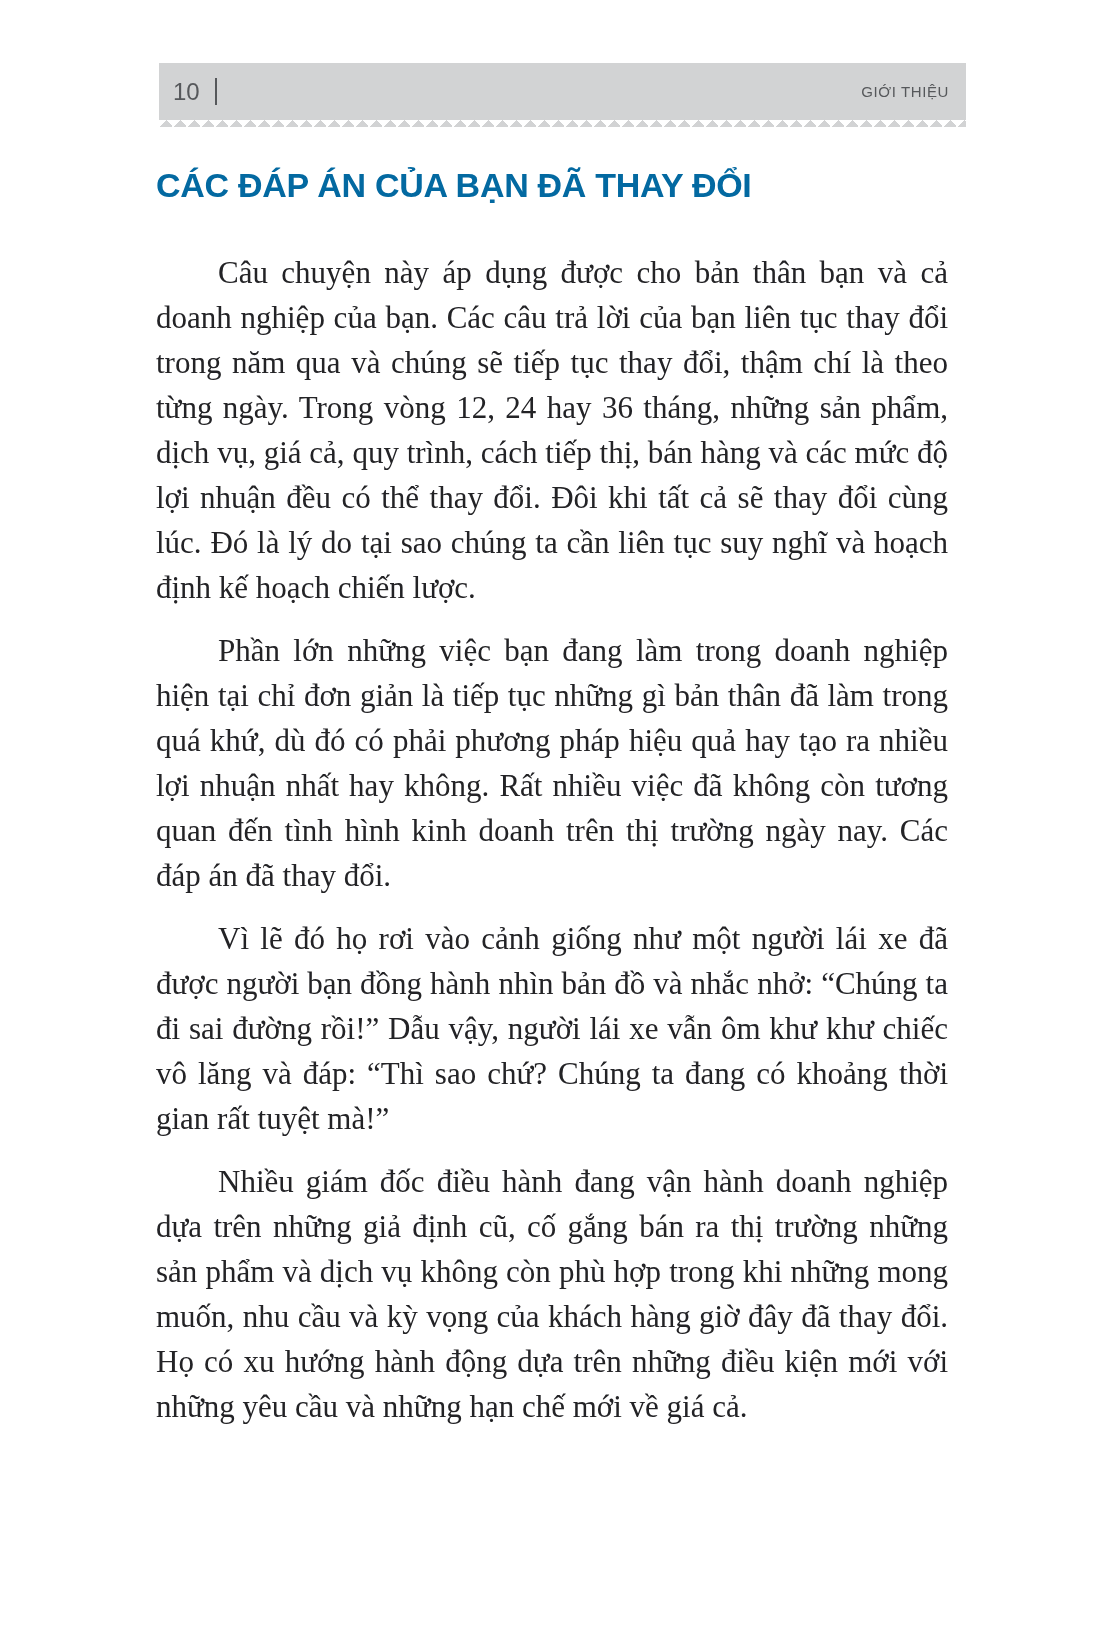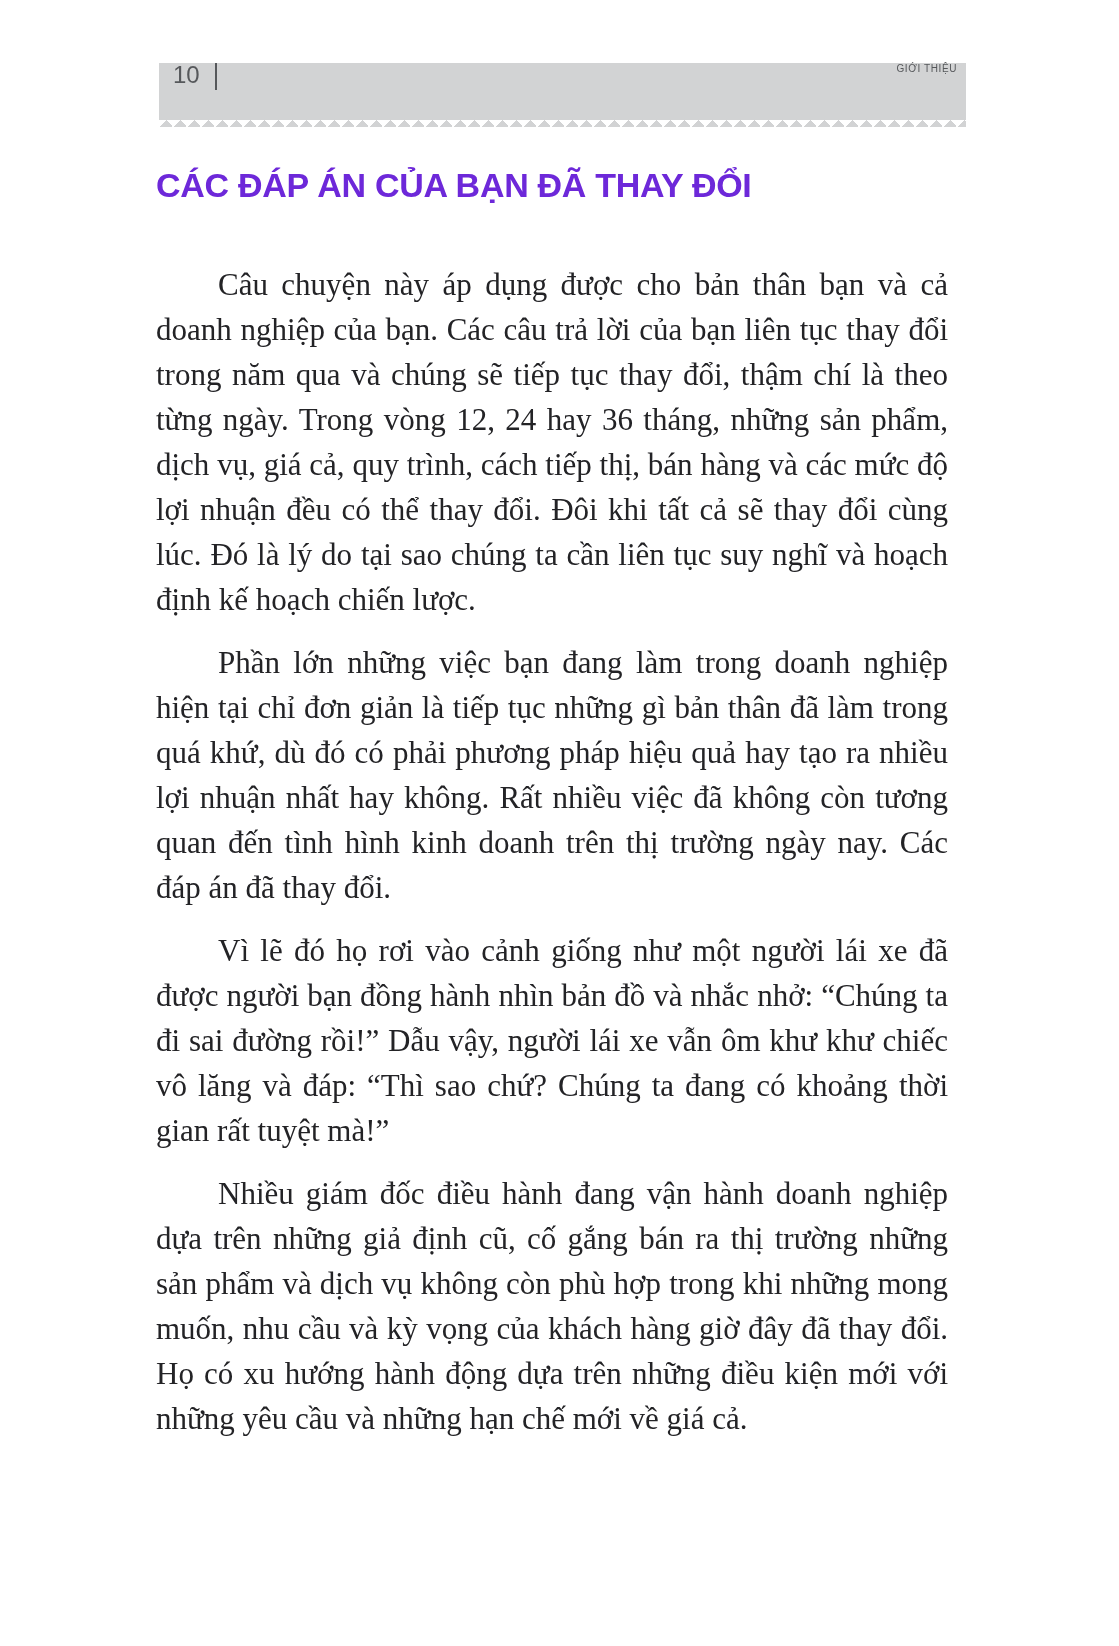--- a/index.html
+++ b/index.html
@@ -18,40 +18,40 @@
 
   
   .running-header {
     position: absolute;
     left: 159px;
     top: 63px;
     width: 807px;
     height: 57px;
     background: #d2d3d4;
     display: flex;
-    align-items: flex-start;
+    align-items: center;
     font-family: "Liberation Sans", "DejaVu Sans", sans-serif;
     color: #56585b;
   }
   .page-number {
     margin-left: 14px;
     font-size: 24px;
     line-height: 1;
     color: #56585b;
   }
   .header-divider {
     width: 2px;
     height: 27px;
     background: #56585b;
     margin-left: 15px;
   }
   .header-spacer { flex: 1; }
   .section-label {
-    margin-right: 9px;
-    font-size: 10px;
+    margin-right: 17px;
+    font-size: 15px;
     letter-spacing: 0.6px;
     color: #56585b;
   }
   .sawtooth {
     position: absolute;
     left: 0;
     right: 0;
     top: 100%;
     height: 7px;
     background: conic-gradient(from 135deg at 50% 0, #d2d3d4 90deg, rgba(0,0,0,0) 0) 0 0 / 14px 7px repeat-x;
@@ -61,37 +61,37 @@
   .chapter-heading {
     position: absolute;
     left: 156px;
     top: 164px;
     margin: 0;
     font-family: "Liberation Sans", "DejaVu Sans", sans-serif;
     font-weight: bold;
     font-size: 34px;
     line-height: 42px;
     letter-spacing: -0.3px;
-    color: #6d28d9;
+    color: #0369a1;
     white-space: nowrap;
   }
 
   
   .body-text {
     position: absolute;
     left: 156px;
     top: 250px;
     width: 792px;
     font-size: 31px;
     line-height: 45px;
     color: #232326;
     text-align: justify;
   }
   .body-text p {
-    margin: 12px 0 18px 0;
+    margin: 0 0 18px 0;
     text-indent: 62px;
   }
   .body-text p:last-child { margin-bottom: 0; }
 </style>
 </head>
 <body>
 
 <div class="page">
 
   <header class="running-header">

